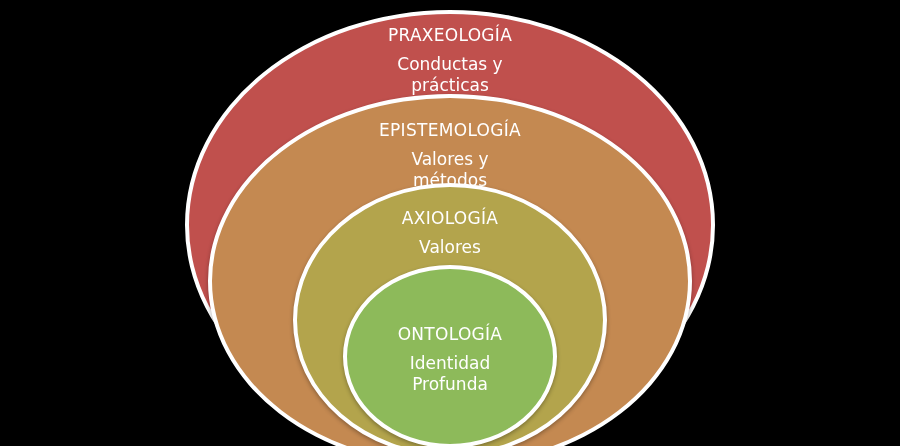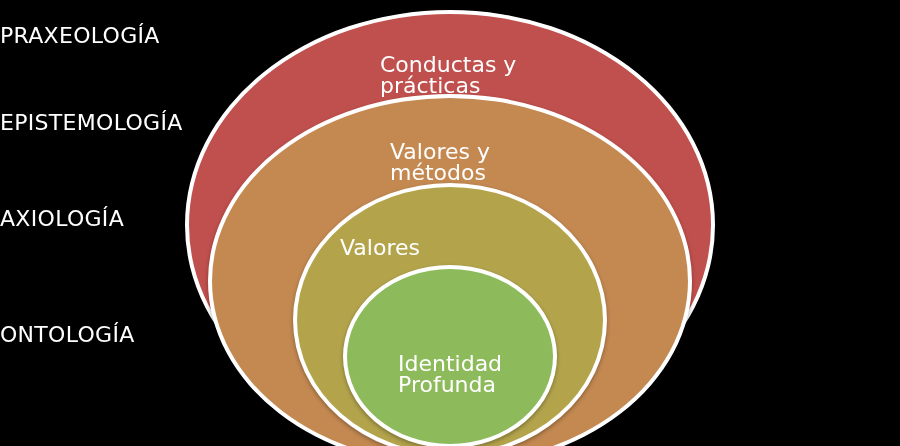--- a/index.html
+++ b/index.html
@@ -25,36 +25,36 @@
   
   .ring-0 { left: 185px; top: 10px;  width: 530px; height: 430px; z-index: 1; }
   .ring-1 { left: 208px; top: 94px;  width: 484px; height: 374px; z-index: 2; }
   .ring-2 { left: 293px; top: 183px; width: 314px; height: 274px; z-index: 3; }
   .ring-3 { left: 343px; top: 265px; width: 214px; height: 183px; z-index: 4; }
 
   .label {
     position: absolute;
     left: 0;
     width: 900px;
-    text-align: left;
+    text-align: center;
     color: #ffffff;
     z-index: 5;
-    font-size: 22px;
+    font-size: 17px;
     line-height: 21px;
     pointer-events: none;
   }
   .label .title {
     white-space: nowrap;
     letter-spacing: 0.3px;
   }
   .label .subtitle {
     margin: 8px auto;
   }
   .label-0 { top: 25px; }
-  .label-1 { top: 112px; }
+  .label-1 { top: 120px; }
   .label-2 { top: 208px; }
   .label-3 { top: 324px; }
   .sub-0 { max-width: 140px; }
   .sub-1 { max-width: 120px; }
   .sub-2 { max-width: 220px; }
   .sub-3 { max-width: 104px; }
 </style>
 </head>
 <body>
 

